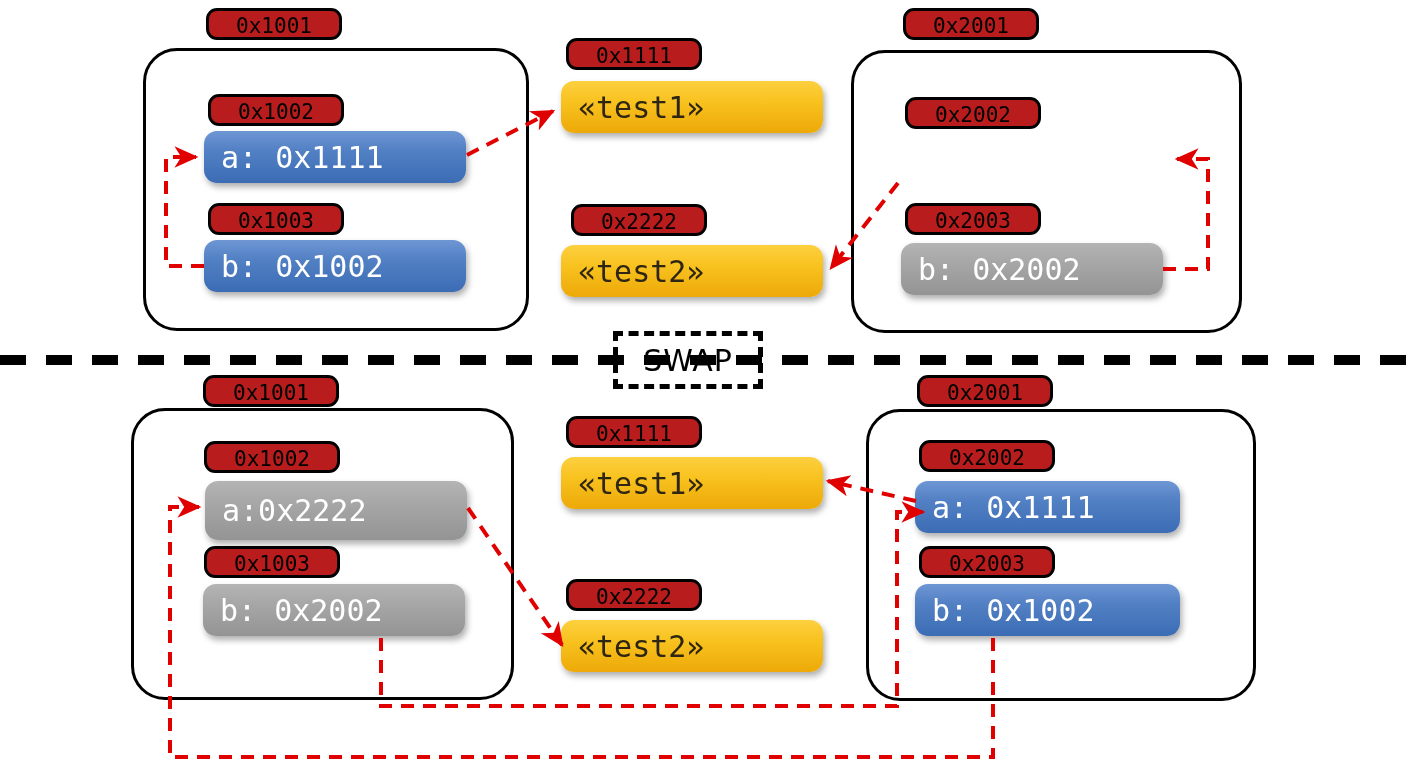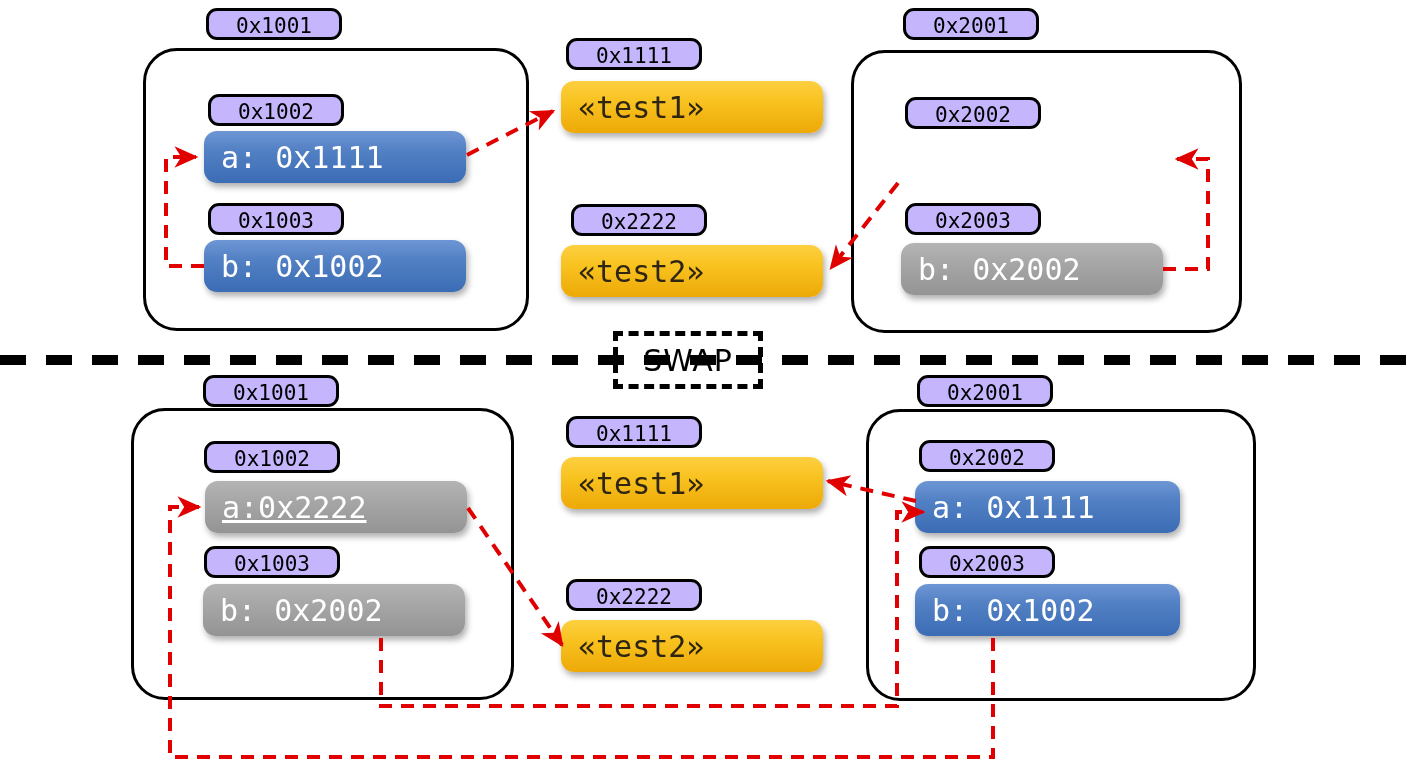--- a/index.html
+++ b/index.html
@@ -13,21 +13,21 @@
     border:3px solid #000;
     border-radius:34px;
     background:#fff;
     box-sizing:border-box;
   }
 
   .addr{
     position:absolute;
     border:3px solid #000;
     border-radius:11px;
-    background:#c4b5fd;
+    background:#b91c1c;
     color:#000;
     font-size:21px;
     line-height:30px;
     height:32px;
     padding:0 11px;
     box-sizing:border-box;
     white-space:pre;
     letter-spacing:0px;
     text-align:center;
     font-family:"DejaVu Sans Mono",monospace;
@@ -100,21 +100,21 @@
 
   <div class="addr" style="left:905px;top:203px;width:136px;">0x2003</div>
   <div class="cell gray" style="left:901px;top:243px;width:262px;height:52px;">b: 0x2002</div>
 
   <div class="swapbox" style="left:613px;top:331px;width:150px;height:58px;">SWAP</div>
 
   <div class="panel" style="left:131px;top:408px;width:383px;height:292px;"></div>
   <div class="addr" style="left:203px;top:375px;width:136px;">0x1001</div>
 
   <div class="addr" style="left:204px;top:441px;width:136px;">0x1002</div>
-  <div class="cell gray" style="left:205px;top:481px;width:262px;height:52px;text-decoration:underline;">a:0x2222</div>
+  <div class="cell gray" style="left:205px;top:481px;width:262px;height:59px;">a:0x2222</div>
 
   <div class="addr" style="left:204px;top:546px;width:136px;">0x1003</div>
   <div class="cell gray" style="left:203px;top:584px;width:262px;height:52px;">b: 0x2002</div>
 
   <div class="addr" style="left:566px;top:416px;width:136px;">0x1111</div>
   <div class="cell yellow" style="left:561px;top:457px;width:262px;height:52px;">«test1»</div>
 
   <div class="addr" style="left:566px;top:579px;width:136px;">0x2222</div>
   <div class="cell yellow" style="left:561px;top:620px;width:262px;height:52px;">«test2»</div>
 

